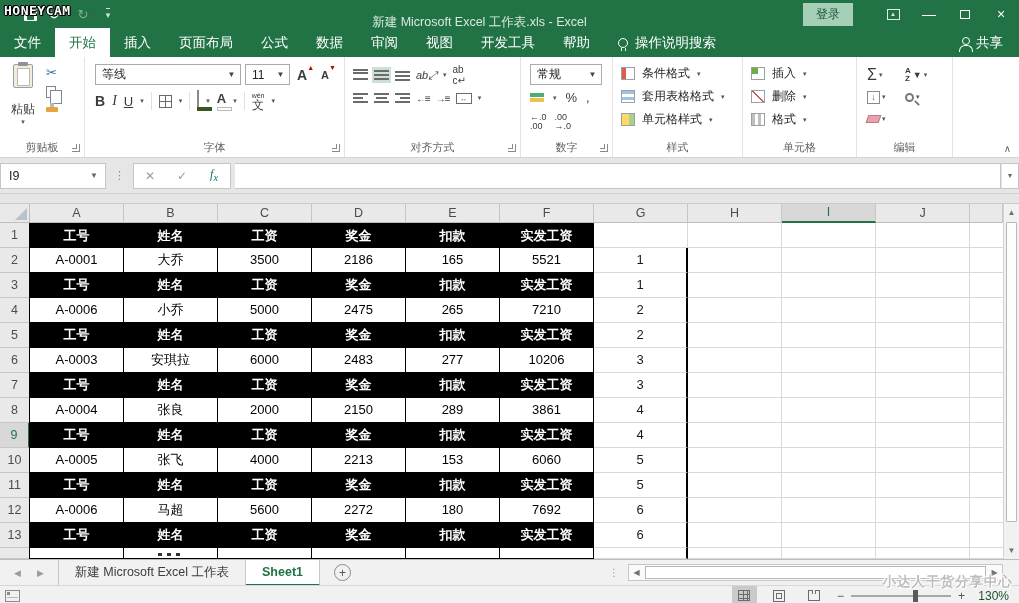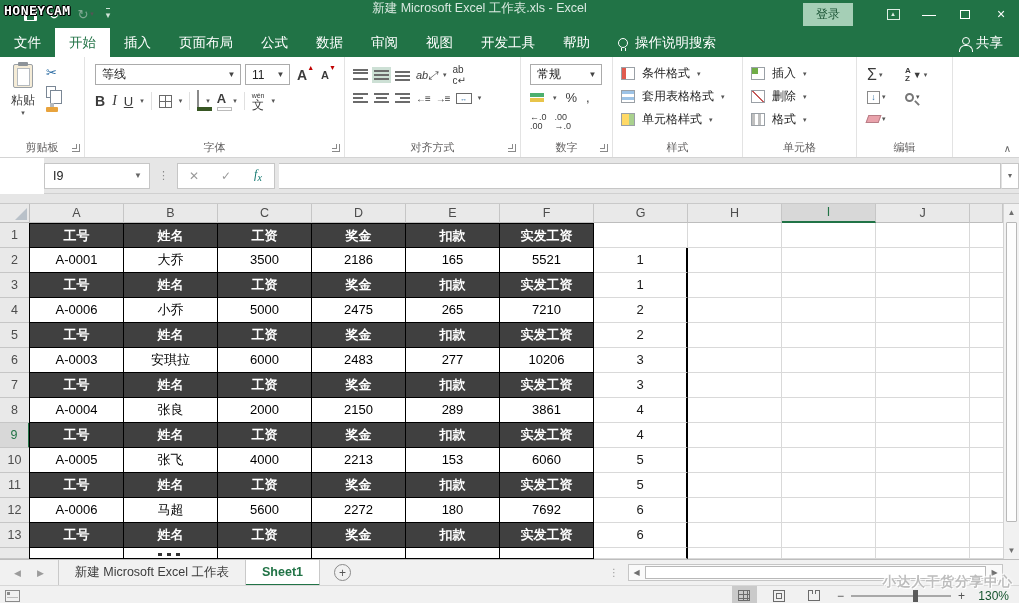--- a/index.html
+++ b/index.html
@@ -10,21 +10,21 @@
   .titlebar{height:28px;background:#217346;display:flex;align-items:flex-start;color:#fff;position:relative;}
   .qat{display:flex;align-items:center;height:100%;}
   .floppy{width:13px;height:13px;background:#fff;margin-left:24px;position:relative;border-radius:1px;}
   .floppy::after{content:"";position:absolute;left:3px;top:6px;width:7px;height:6px;background:#217346;}
   .qbtn{display:flex;align-items:center;font-size:13px;margin-left:12px;color:#fff;}
   .qbtn .dd{font-size:7px;margin-left:2px;}
   .qbtn.dim{color:#7fa992;}
   .qat-custom{margin-left:12px;font-size:9px;color:#cfe3d7;border-top:1px solid #cfe3d7;padding-top:1px;}
   .wm-honeycam{position:absolute;left:4px;top:3px;font-family:"DejaVu Sans Mono",monospace;font-size:13px;font-weight:bold;color:#fff;letter-spacing:.5px;
     text-shadow:1px 0 #000,-1px 0 #000,0 1px #000,0 -1px #000,1px 1px #000,-1px -1px #000;z-index:60;}
-  .titletext{position:absolute;left:200px;right:260px;text-align:center;font-size:12.5px;color:#d9e9e0;white-space:nowrap;overflow:hidden;}
+  .titletext{position:absolute;left:200px;right:260px;text-align:center;font-size:12.5px;color:#d9e9e0;white-space:nowrap;overflow:hidden;margin-top:14px;}
   .tb-right{margin-left:auto;display:flex;align-items:center;height:100%;}
   .signin{background:#a5cfb6;color:#1d5637;font-size:12px;padding:3px 13px;margin-right:22px;}
   .wbtn{width:36px;height:100%;display:flex;align-items:center;justify-content:center;font-size:14px;color:#fff;}
   .ribopts{width:13px;height:11px;border:1px solid #dfeee5;display:flex;align-items:flex-start;justify-content:center;font-size:7px;line-height:8px;color:#dfeee5;}
   .maxbox{width:10px;height:9px;border:1px solid #fff;}
 
   
   .tabrow{height:29px;background:#217346;display:flex;align-items:stretch;color:#fff;font-size:13.5px;}
   .rtab{padding:0 14px;display:flex;align-items:center;white-space:nowrap;}
   .rtab.active{background:#fff;color:#217346;}
@@ -123,21 +123,21 @@
   .edgrid{position:absolute;top:7px;left:10px;display:grid;grid-template-columns:38px 38px;grid-auto-rows:22px;align-items:center;}
   .sigma{font-size:16px;color:#3b3b3b;}
   .azic{font-size:8px;color:#3b3b3b;line-height:1;font-weight:bold;}
   .fillic{width:13px;height:13px;border:1px solid #8a8a8a;display:flex;align-items:center;justify-content:center;font-size:9px;color:#2b6ca3;}
   .magic{width:9px;height:9px;border:2px solid #777;border-radius:50%;position:relative;}
   .magic::after{content:"";position:absolute;left:7px;top:7px;width:6px;height:2px;background:#777;transform:rotate(45deg);}
   .eraser{width:13px;height:8px;background:#e9a2ab;border:1px solid #b87d86;transform:skewX(-20deg);}
   .collapse{position:absolute;right:8px;bottom:3px;font-size:10px;color:#666;}
 
   
-  .fbar{height:36px;background:#e6e6e6;display:flex;align-items:center;padding:0 0 0 0;border-bottom:1px solid #d0d0d0;margin-left:44px;}
+  .fbar{height:36px;background:#e6e6e6;display:flex;align-items:center;padding:0 0 0 0;border-bottom:1px solid #d0d0d0;}
   .namebox{width:106px;height:26px;background:#fff;border:1px solid #c6c6c6;display:flex;align-items:center;padding-left:8px;font-size:12.5px;color:#222;}
   .namebox .cdd{margin-left:auto;font-size:8px;color:#666;padding-right:7px;}
   .dots{color:#8a8a8a;font-size:11px;margin:0 8px;}
   .fxbox{height:26px;background:#fff;border:1px solid #c6c6c6;display:flex;align-items:center;gap:0;}
   .fxb{width:32px;text-align:center;font-size:12px;color:#9a9a9a;}
   .fxb.fx{color:#0f766e;font-family:"Liberation Serif",serif;font-style:italic;text-align:center;}
   .finput{flex:1;height:26px;background:#fff;border:1px solid #c6c6c6;border-left:none;margin-left:4px;font-size:12.5px;display:flex;align-items:center;padding-left:6px;color:#222;}
   .fexpand{width:18px;height:26px;background:#fff;border:1px solid #c6c6c6;border-left:1px solid #e2e2e2;display:flex;align-items:center;justify-content:center;font-size:8px;color:#666;}
 
   .spacer{height:10px;background:#e6e6e6;border-bottom:1px solid #c9c9c9;}
@@ -150,21 +150,21 @@
   .colh{width:94px;height:19px;background:#e9e9e9;border-right:1px solid #c6c6c6;border-bottom:1px solid #bdbdbd;text-align:center;line-height:18px;font-size:12.5px;color:#4d4d4d;}
   .colh.sel{background:#d8d8d8;color:#217346;border-bottom:2px solid #217346;line-height:16px;}
   .colh.partial{width:33px;}
   .grow{display:flex;height:25px;}
   .grow.partial{height:11px;overflow:hidden;}
   .rowh{width:30px;background:#e9e9e9;border-right:1px solid #bdbdbd;border-bottom:1px solid #c6c6c6;text-align:center;font-size:12.5px;color:#4d4d4d;line-height:24px;}
   .rowh.sel{background:#d8d8d8;color:#217346;border-right:2px solid #217346;}
   .c{width:94px;text-align:center;font-size:13px;line-height:24px;border-right:1px solid #000;border-bottom:1px solid #000;overflow:hidden;white-space:nowrap;}
   .c.first{border-left:1px solid #000;width:95px;margin-left:-1px;}
   .c.top{border-top:1px solid #000;line-height:23px;}
-  .hc{background:#404040;color:#fff;font-weight:bold;}
+  .hc{background:#000000;color:#fff;font-weight:bold;}
   .dc{background:#fff;color:#000;}
   .gc{width:94px;background:#fff;text-align:center;font-size:13px;line-height:24px;color:#1a1a1a;border-right:1px solid #d9d9d9;border-bottom:1px solid #d9d9d9;}
   .gc.gb{border-right:2px solid #000;}
   .ec{width:94px;background:#fff;border-right:1px solid #d9d9d9;border-bottom:1px solid #d9d9d9;}
   .ec.partial{width:33px;border-right:none;}
   .marks{display:block;width:26px;height:3px;margin:5px auto 0;background:repeating-linear-gradient(90deg,#333 0 4px,transparent 4px 9px);}
 
   
   .vscroll{position:absolute;top:0;right:0;width:16px;height:355px;background:#f1f1f1;border-left:1px solid #d4d4d4;}
   .vsb{height:17px;display:flex;align-items:center;justify-content:center;font-size:8px;color:#707070;}
@@ -251,21 +251,21 @@
     <span class="person"></span>
     <span>共享</span>
   </span>
 </div>
 
 <div class="ribbon">
 
   <div class="rgroup g-clip">
     <div class="pastebig">
       <div class="clipicon"></div>
-      <div style="font-size:12px;margin-top:4px;">粘贴</div>
+      <div style="font-size:12px;margin-top:13px;">粘贴</div>
       <div class="dd">▾</div>
     </div>
     <div class="clipcol">
       <span class="cuticon">✂</span>
       <span class="copyicon"></span>
       <span class="painticon"></span>
     </div>
     <div class="glabel">剪贴板</div>
     <span class="launcher"></span>
   </div>

